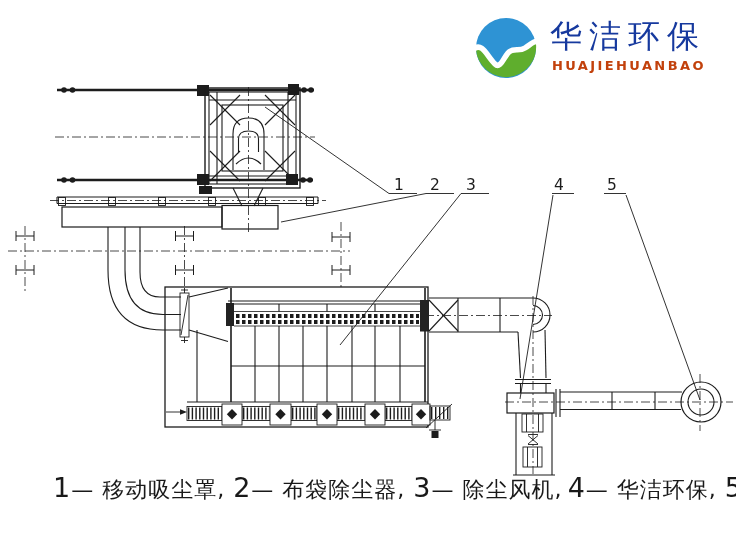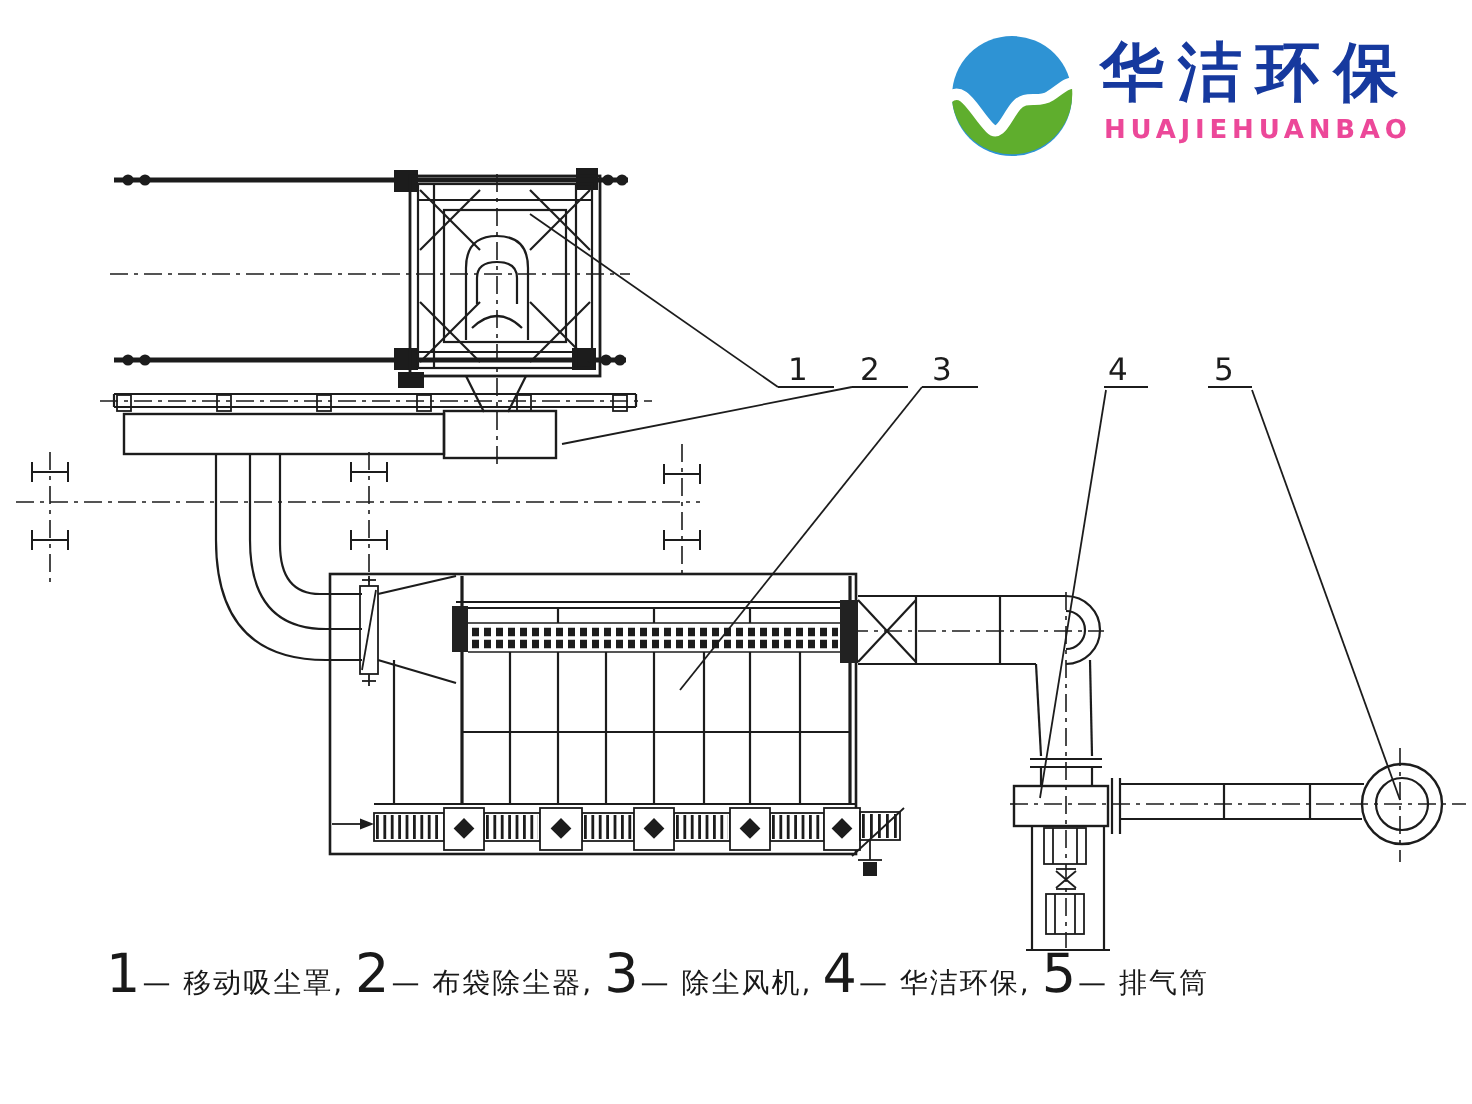--- a/index.html
+++ b/index.html
@@ -2,30 +2,30 @@
 <html><head>
 <meta charset="utf-8">
 <style>
   html,body{margin:0;padding:0;background:#ffffff;}
   #stage{position:relative;width:736px;height:552px;background:#ffffff;overflow:hidden;
          font-family:"DejaVu Sans", sans-serif;}
   #drawing{position:absolute;left:0;top:0;}
   
   #logo{position:absolute;left:474px;top:12px;width:250px;height:75px;}
   #logo .globe{position:absolute;left:0;top:4px;width:64px;height:64px;}
-  #logo .cn{position:absolute;left:76px;top:8px;font-size:32px;font-weight:700;
+  #logo .cn{position:absolute;left:76px;top:8px;font-size:32px;font-weight:400;
             letter-spacing:7px;white-space:nowrap;line-height:1;}
   #logo .en{position:absolute;left:78px;top:47px;font-size:13px;font-weight:700;
             letter-spacing:2.4px;white-space:nowrap;line-height:1;}
   
   #caption{position:absolute;left:53px;top:472px;width:660px;height:36px;
            white-space:nowrap;color:#191919;}
   .cap-part{display:inline;}
   .cap-num{font-size:27px;font-weight:400;letter-spacing:1px;}
-  .cap-txt{font-size:14px;font-weight:400;letter-spacing:1px;}
+  .cap-txt{font-size:22px;font-weight:400;letter-spacing:1px;}
   svg text{font-family:"DejaVu Sans", sans-serif;}
 </style>
 </head>
 <body>
 
 <div id="stage">
 
   <svg id="drawing" width="736" height="552" viewBox="0 0 736 552">
     <g id="ink" stroke="#1c1c1c" fill="none" stroke-width="1.1" stroke-linecap="butt">
 
@@ -305,21 +305,21 @@
     </g>
   </svg>
 
   <div id="logo">
     <svg class="globe" viewBox="0 0 64 64">
       <circle cx="32" cy="32" r="30" fill="#2e93d4"></circle>
       <path fill="#5fae2d" d="M2,34 C10,27 14,40 22,48 C27,53 29,44 34,38 C39,32 45,37 51,33 C56,30 59,26 62,28 A30,30 0 1 1 2,34 Z"></path>
       <path d="M0,33 C8,26 13,40 21,48 C26,53 29,43 34,37 C39,31 45,36 51,32 C56,29 60,24 64,26" fill="none" stroke="#ffffff" stroke-width="5.5" stroke-linecap="round"></path>
     </svg>
     <div class="cn" style="color: rgb(22, 57, 158);">华洁环保</div>
-    <div class="en" style="color: #ec4899;">HUAJIEHUANBAO</div>
+    <div class="en" style="color: #c2410c;">HUAJIEHUANBAO</div>
   </div>
 
   <div id="caption">
     <span class="cap-part"><span class="cap-num">1</span><span class="cap-txt">— 移动吸尘罩, </span></span>
     <span class="cap-part"><span class="cap-num">2</span><span class="cap-txt">— 布袋除尘器, </span></span>
     <span class="cap-part"><span class="cap-num">3</span><span class="cap-txt">— 除尘风机,</span></span>
     <span class="cap-part"><span class="cap-num">4</span><span class="cap-txt">— 华洁环保, </span></span>
     <span class="cap-part"><span class="cap-num">5</span><span class="cap-txt">— 排气筒</span></span>
   </div>
 

